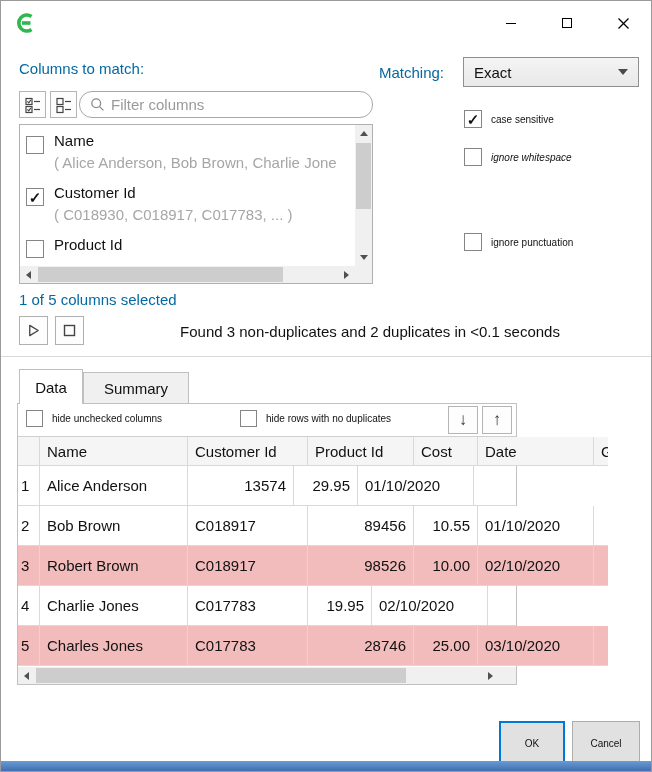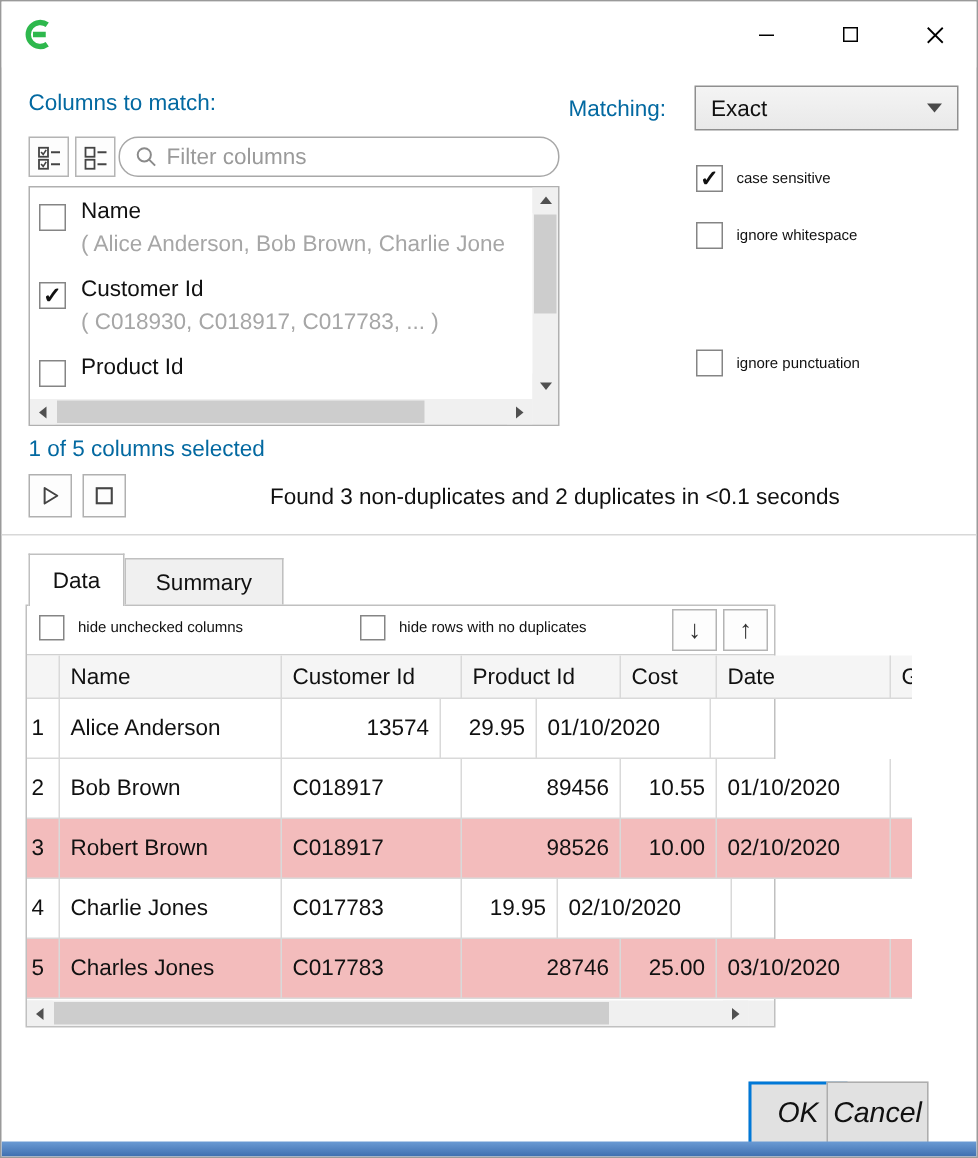--- a/index.html
+++ b/index.html
@@ -126,24 +126,24 @@
   .c-cost { width:64px; flex:0 0 auto; justify-content:flex-end; }
   .c-date { width:116px; flex:0 0 auto; }
   .c-group { flex:1 1 auto; border-right:none; }
   .grid-row.header .c-prod, .grid-row.header .c-cost { justify-content:flex-start; }
 
   .panel-hsb { position:absolute; left:0; right:17px; bottom:0; height:17px; background:#f0f0f0; }
 
   
   .btn {
     position:absolute; top:720px; height:44px; background:#e1e1e1; border:1px solid #adadad;
-    display:flex; align-items:center; justify-content:center; font-size:19px; color:#111;font-style:italic;
+    display:flex; align-items:center; justify-content:center; font-size:10px; color:#111;
   }
   .btn-ok { left:498px; width:66px; border:2px solid #0078d7; }
-  .btn-cancel { left:550px; width:68px; }
+  .btn-cancel { left:571px; width:68px; }
 
   .bottom-strip {
     position:absolute; left:0; right:0; bottom:0; height:10px;
     background:linear-gradient(#6b9bd4, #3f6fb0);
   }
 </style>
 </head>
 <body>
 
 <div class="window">
@@ -246,21 +246,21 @@
           <span class="arrow-right-t"></span>
         </div>
     </div>
     <div class="sb-corner" style="right:0; bottom:0;"></div>
   </div>
 
   <div class="opt-row" style="left:463px; top:109px;">
     <span class="cb checked"></span>
     <span>case sensitive</span>
   </div>
-  <div class="opt-row" style="left:463px; top:147px;">
+  <div class="opt-row" style="left:463px; top:147px;font-style:italic;">
     <span class="cb"></span>
     <span>ignore whitespace</span>
   </div>
   <div class="opt-row" style="left:463px; top:184px;margin-top:48px;">
     <span class="cb"></span>
     <span>ignore punctuation</span>
   </div>
 
   <div class="section-label abs" style="left:18px; top:290px;">1 of 5 columns selected</div>
 

